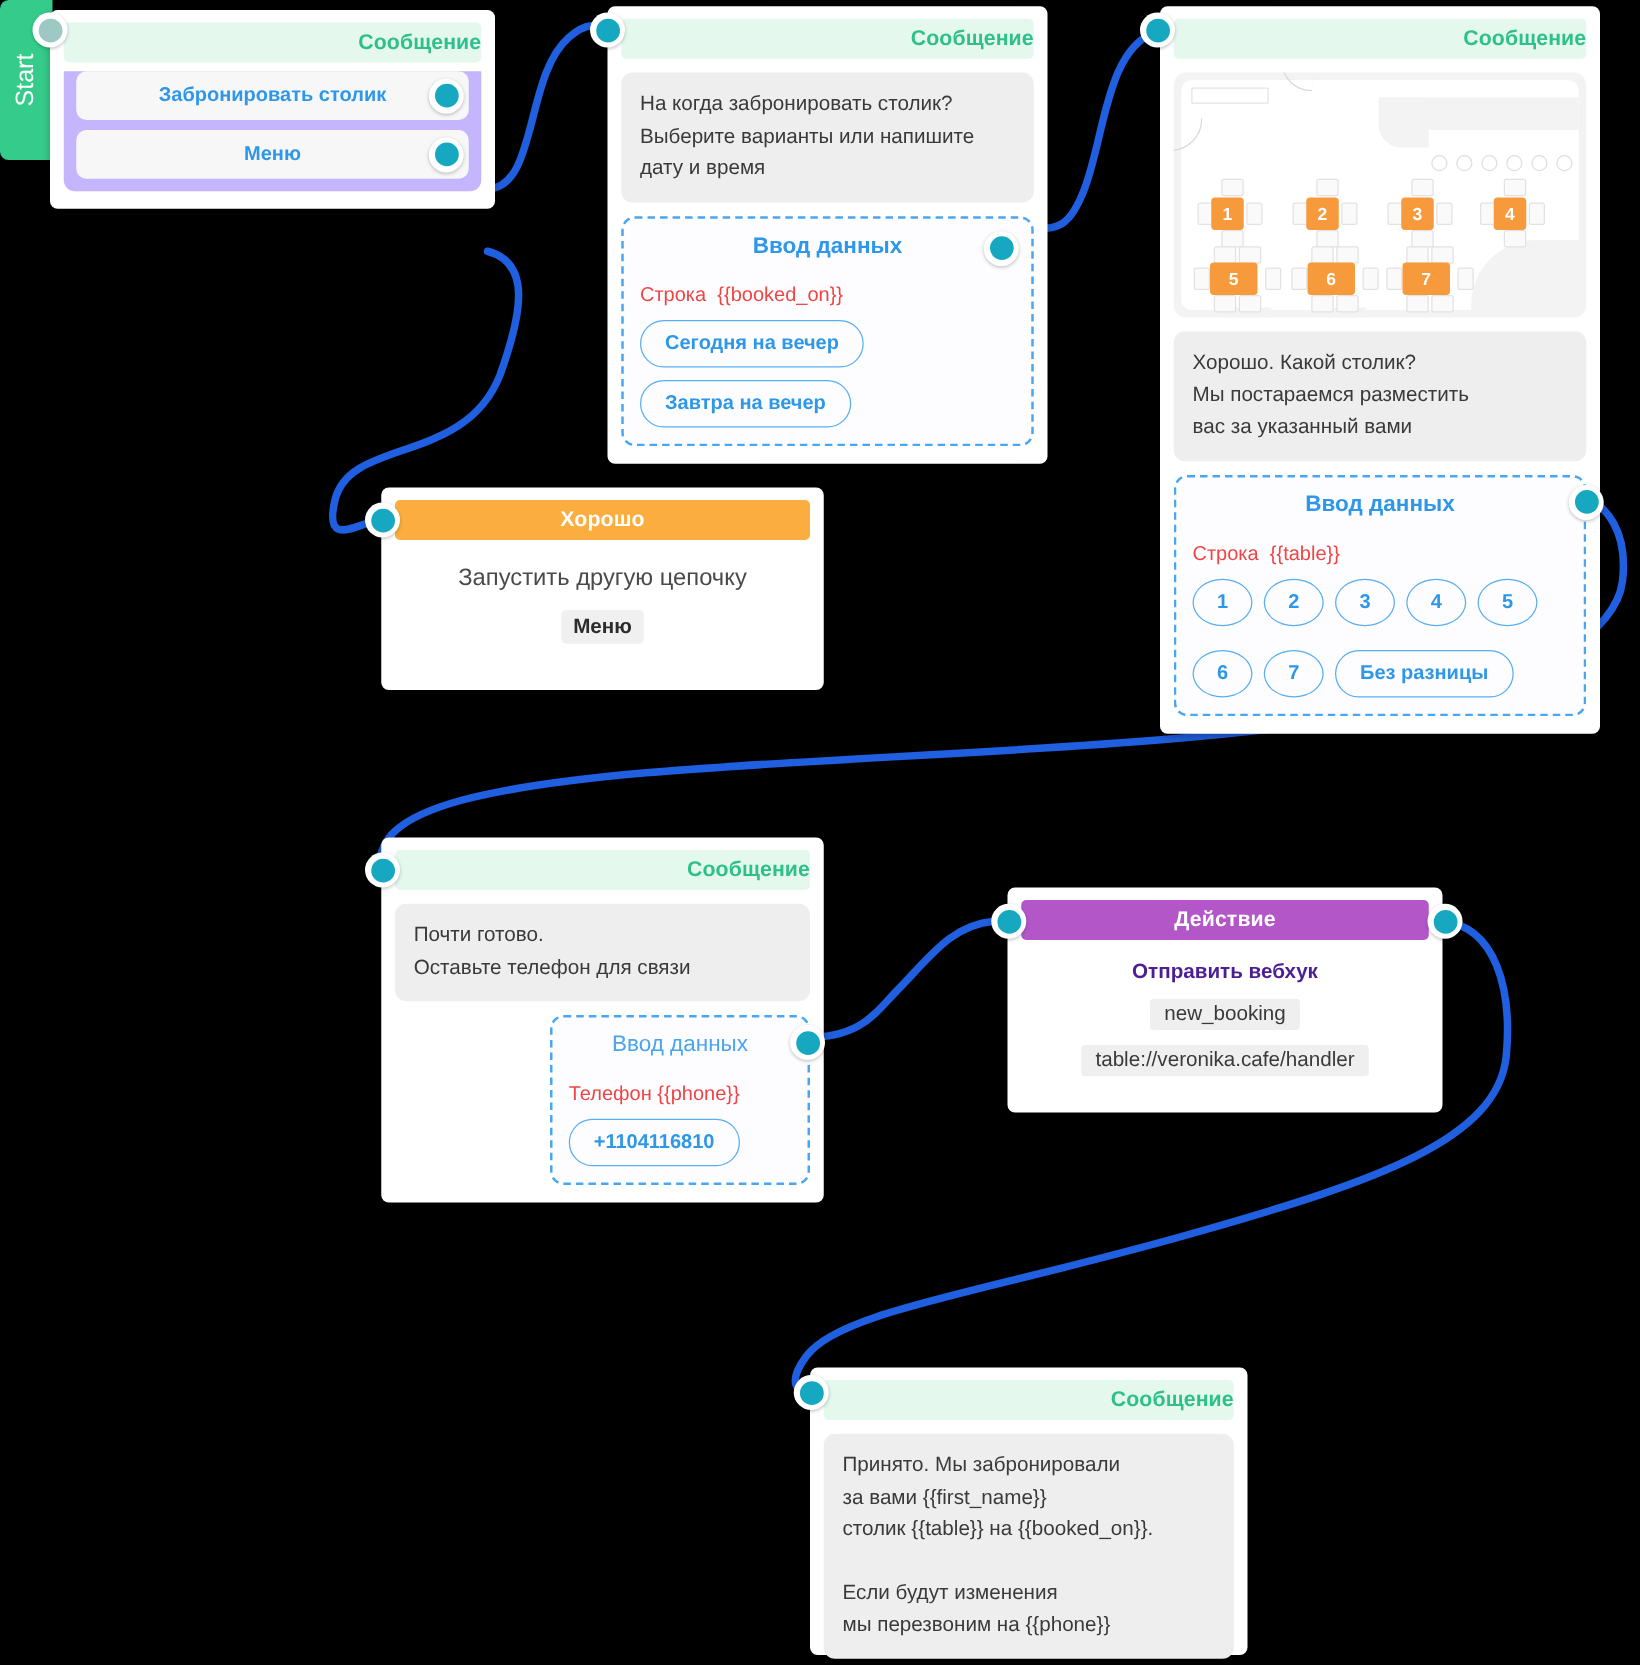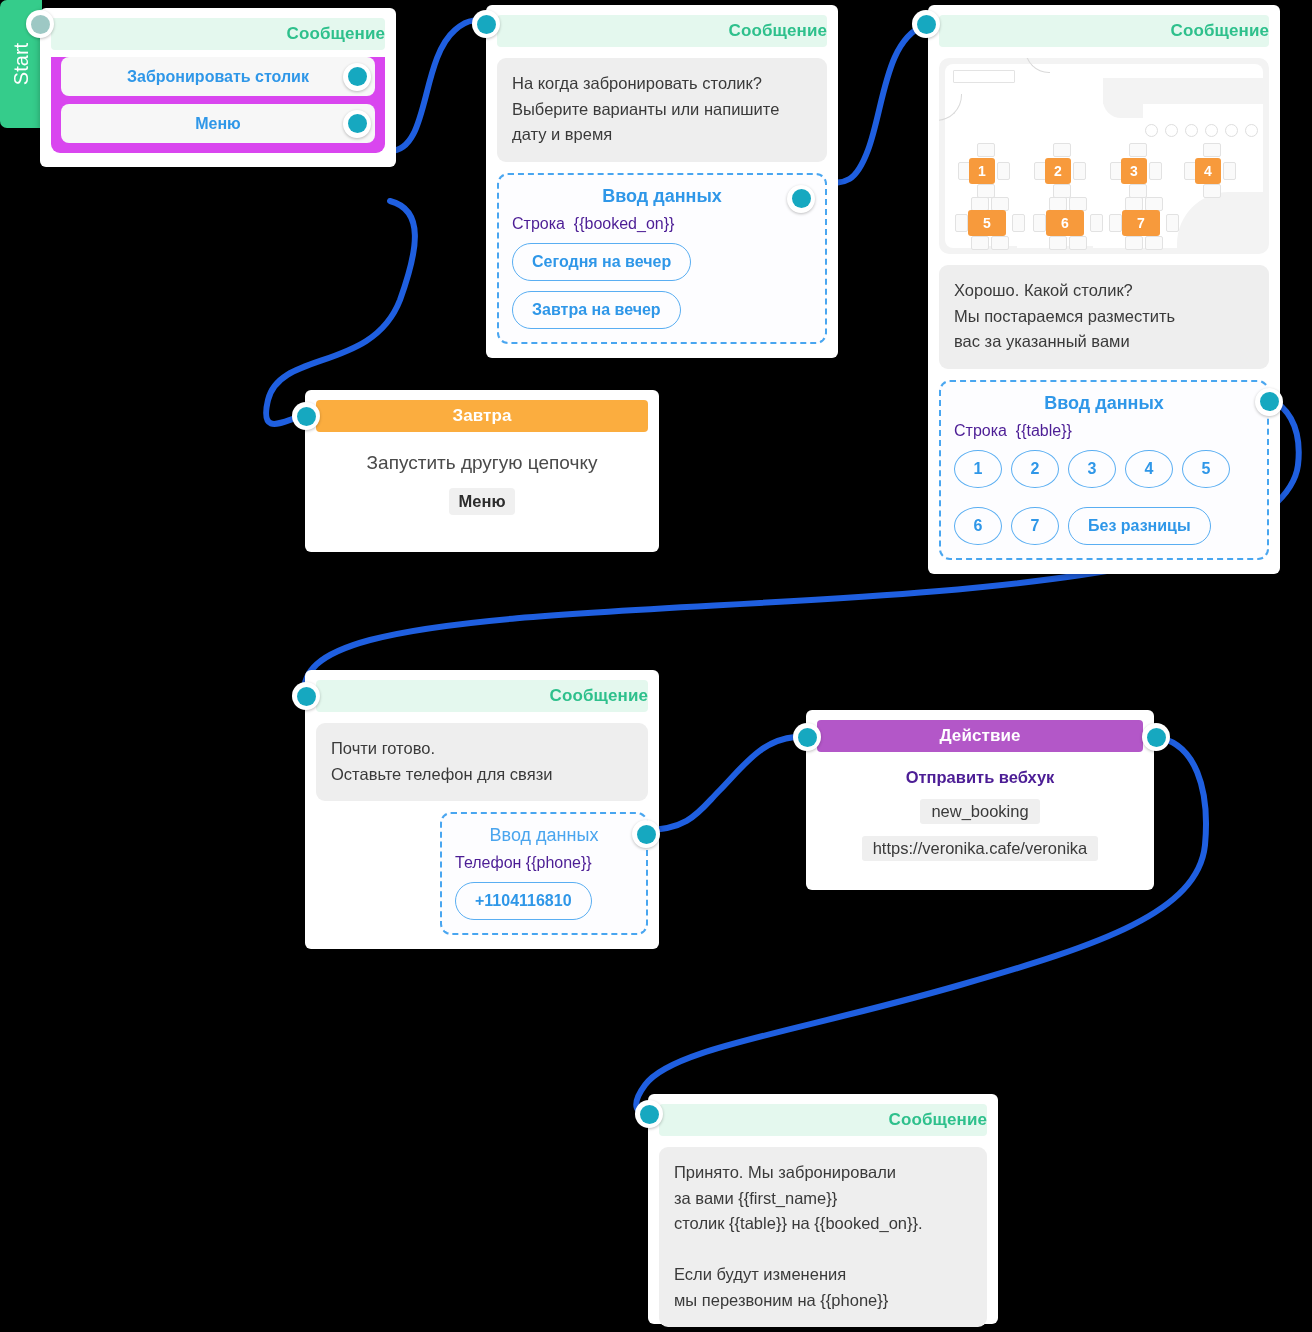--- a/index.html
+++ b/index.html
@@ -44,21 +44,21 @@
     padding:13px 15px 14px 15px;
     margin-top:11px;
     color:#3a3a3a;
     font-size:16.5px;
     line-height:1.55;
     white-space:pre-line;
   }
   .bubble.tight{padding-bottom:10px;}
 
   .reply-list{
-    background:#d946ef;
+    background:#c4b5fd;
     border-radius:0 0 9px 9px;
     margin-top:-1px;
     padding:0 10px 10px 10px;
   }
   .reply-btn{
     position:relative;
     background:#f7f7f7;
     border-radius:8px;
     height:39px;line-height:39px;
     text-align:center;
@@ -79,21 +79,21 @@
     border-radius:11px;
     margin-top:11px;
     padding:11px 13px 13px 13px;
     background:#fdfdff;
   }
   .entry-title{
     color:#2f97e8;font-weight:700;font-size:18px;text-align:center;
   }
   .entry-title.light{font-weight:400;color:#4aa5ee;}
   .entry-sub{
-    color:#4c1d95;font-size:16px;margin-top:8px;
+    color:#ef4444;font-size:16px;margin-top:21px;
   }
   .pill{
     display:inline-block;
     border:1.6px solid #59aef2;
     border-radius:22px;
     color:#2f97e8;
     font-weight:700;
     font-size:16px;
     padding:9px 19px;
     margin-top:10px;
@@ -361,21 +361,21 @@
       <div class="node" style="right:-16px;top:6px;">
           <i></i>
         </div>
     </div>
   </div>
   <div class="node" style="left:912px;top:10px;">
       <i></i>
     </div>
 
   <div class="card" style="left:305px;top:390px;width:354px;height:162px;">
-    <div class="card-head head-chain">Завтра</div>
+    <div class="card-head head-chain">Хорошо</div>
     <div class="chain-body">
       <div class="chain-text">Запустить другую цепочку</div>
       <div class="chip">Меню</div>
     </div>
   </div>
   <div class="node" style="left:292px;top:402px;">
       <i></i>
     </div>
 
   <div class="card" style="left:305px;top:670px;width:354px;">
@@ -398,21 +398,21 @@
   </div>
   <div class="node" style="left:292px;top:682px;">
       <i></i>
     </div>
 
   <div class="card" style="left:806px;top:710px;width:348px;height:180px;">
     <div class="card-head head-action">Действие</div>
     <div class="action-body">
       <div class="action-title">Отправить вебхук</div>
       <div class="code-chip">new_booking</div><br>
-      <div class="code-chip">https://veronika.cafe/veronika</div>
+      <div class="code-chip">table://veronika.cafe/handler</div>
     </div>
   </div>
   <div class="node" style="left:793px;top:723px;">
       <i></i>
     </div>
   <div class="node" style="left:1142px;top:723px;">
       <i></i>
     </div>
 
   <div class="card" style="left:648px;top:1094px;width:350px;height:230px;">

